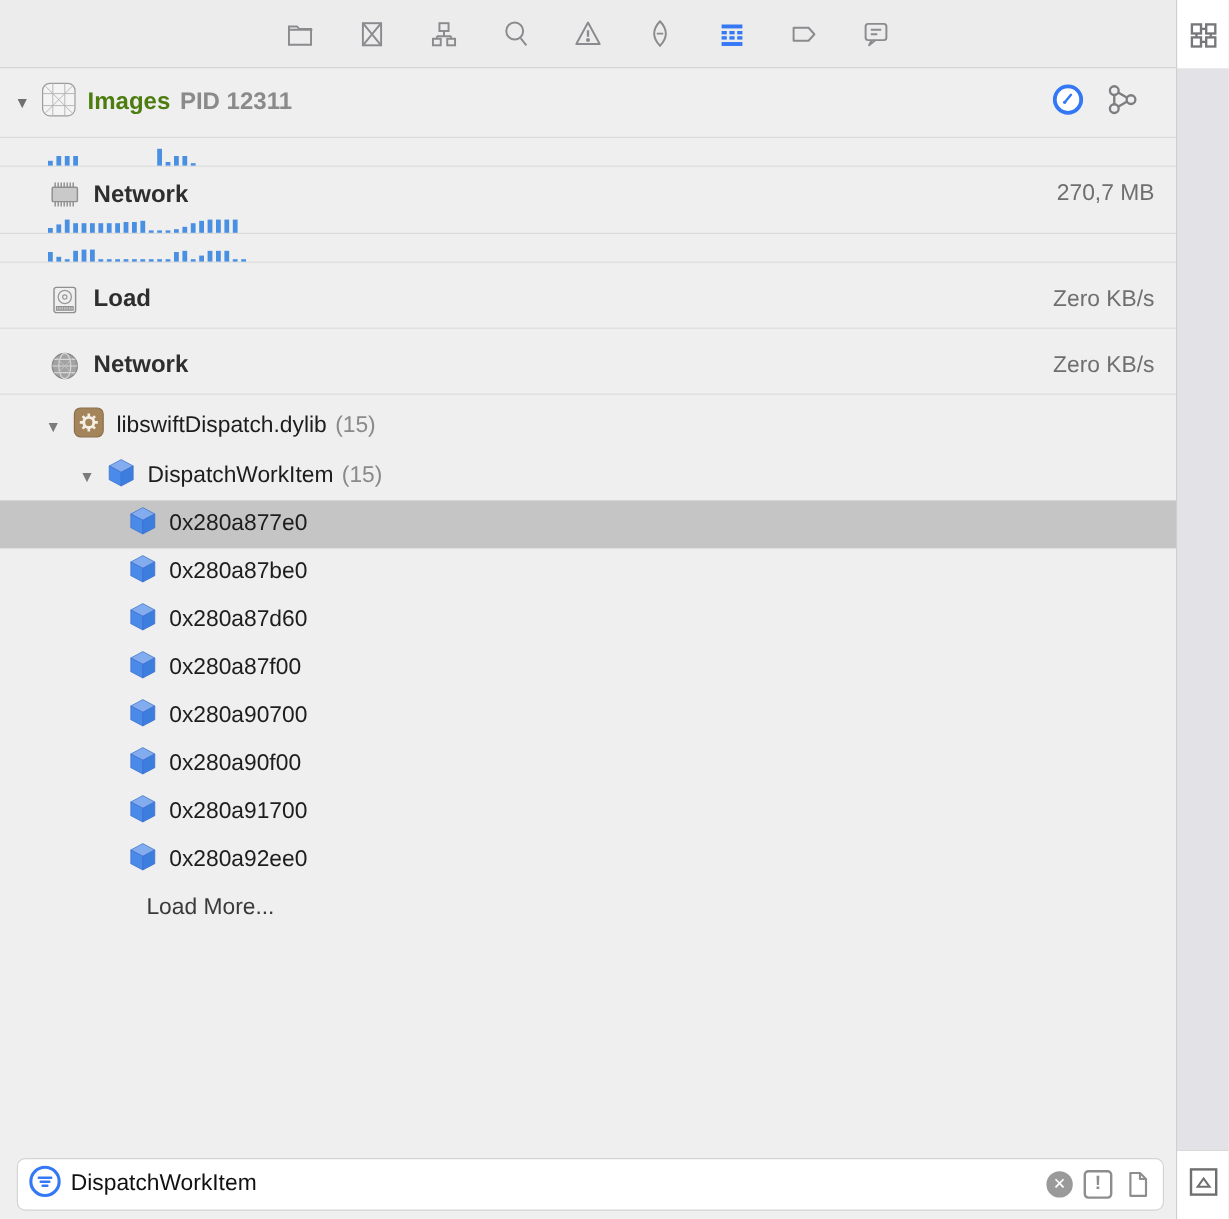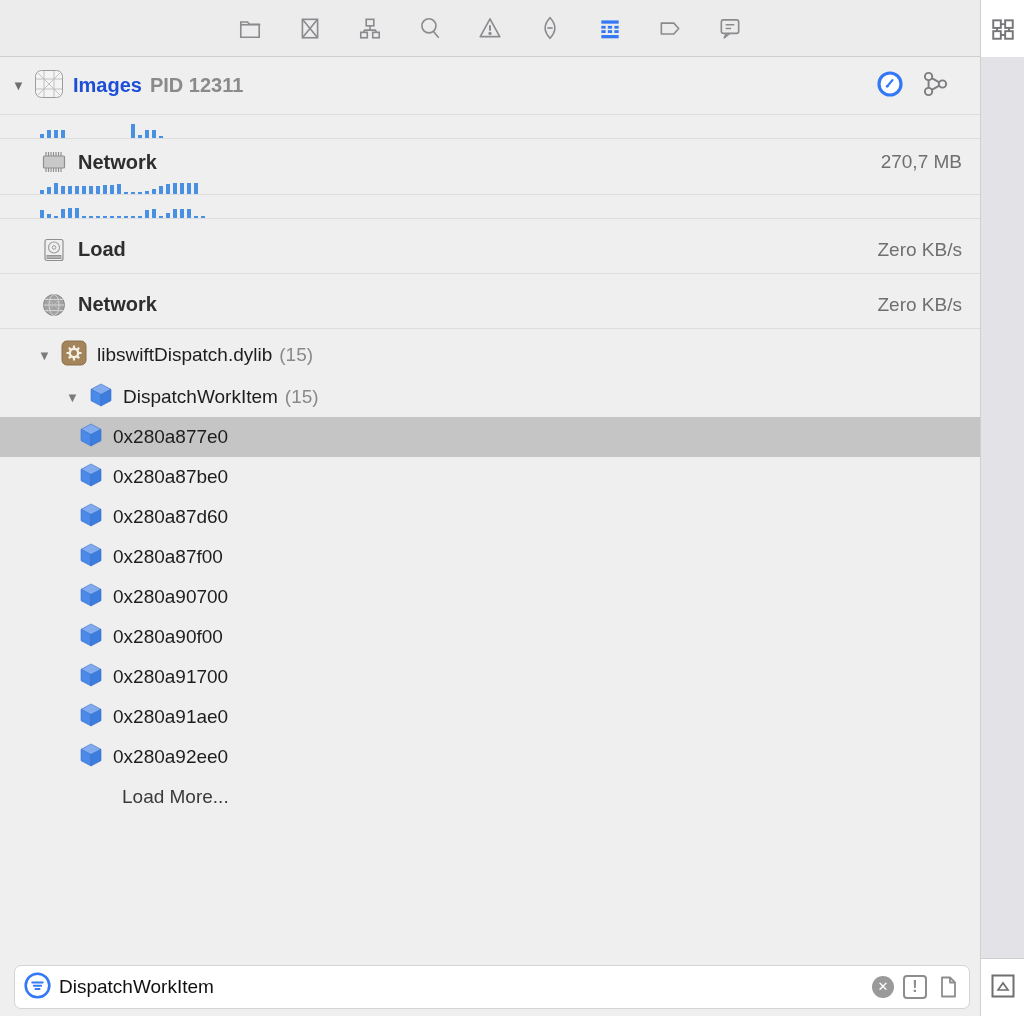--- a/index.html
+++ b/index.html
@@ -23,42 +23,42 @@
                  display:flex; flex-direction:column; }
   .right-strip .filler { flex:1; }
   .right-strip .bottom-cell { height:58px; background:#ffffff; border-top:1px solid #cfcfcf;
                               display:flex; align-items:center; justify-content:center; }
 
   
   .images-row { height:58px; display:flex; align-items:center; padding:0 30px 0 12px;
                 border-bottom:1px solid #dcdcdc; }
   .disclosure { color:#6f6f6f; font-size:13px; width:18px; flex:0 0 auto; }
   .app-icon { margin:0 9px 0 4px; flex:0 0 auto; }
-  .images-title { font-size:20px; font-weight:700; color:#1d4ed8; }
+  .images-title { font-size:20px; font-weight:700; color:#4d7c0f; }
   .images-pid { font-size:20px; font-weight:700; color:#8a8a8a; margin-left:8px; }
   .images-row .spacer { flex:1; }
   .hdr-icons { display:flex; align-items:center; gap:16px; }
 
   
   .gauge { border-bottom:1px solid #dcdcdc; padding:7px 0 0 40px; }
   .gauge .lbl-row { display:flex; align-items:center; height:32px; padding-right:18px; }
   .gauge .g-icon { width:28px; height:28px; margin-right:10px; flex:0 0 auto; }
   .gauge .g-name { font-size:20px; font-weight:700; color:#2e2e2e; }
   .gauge .g-value { margin-left:auto; font-size:19px; color:#6f6f6f; }
   .spark { display:flex; align-items:flex-end; height:15px; margin-top:1px; }
   .spark span { width:4px; margin-right:3px; background:#4a90e2; }
   .spark span.gap { visibility:hidden; }
   .gauge.no-spark .lbl-row { height:47px; }
 
   
   .tree { padding-top:4px; }
   .trow { height:40px; display:flex; align-items:center; font-size:19px; color:#1d1d1d; }
   .trow.lib { height:44px; padding-left:38px; }
   .trow.cls { padding-left:66px; }
-  .trow.inst { padding-left:78px; }
+  .trow.inst { padding-left:106px; }
   .trow.loadmore { padding-left:122px; color:#3a3a3a; }
   .trow .t-disc { color:#7b7b7b; font-size:13px; width:22px; flex:0 0 auto; }
   .trow .t-icon { margin-right:9px; flex:0 0 auto; display:block; }
   .trow .count { color:#8a8a8a; margin-left:7px; }
   .trow.selected { background:#c5c5c5; }
 
   
   .filterbar { position:absolute; left:0; right:0; bottom:0; height:58px; padding:7px 10px 7px 14px; }
   .filterfield { height:44px; background:#ffffff; border:1px solid #d4d4d4; border-radius:7px;
                  display:flex; align-items:center; padding:0 9px; }
@@ -392,28 +392,20 @@
                 <polygon points="23,7.3 13,12.6 13,24 23,18.7" fill="#3c7ddd" stroke="#3a70cf" stroke-width="0.6"></polygon>
               </svg></span>
           <span>0x280a91700</span>
         </div>
         <div class="trow inst">
           <span class="t-icon"><svg viewBox="0 0 26 26" width="26" height="26">
                 <polygon points="13,2 23,7.3 13,12.6 3,7.3" fill="#82acee" stroke="#3a70cf" stroke-width="0.6"></polygon>
                 <polygon points="3,7.3 13,12.6 13,24 3,18.7" fill="#4a8ae8" stroke="#3a70cf" stroke-width="0.6"></polygon>
                 <polygon points="23,7.3 13,12.6 13,24 23,18.7" fill="#3c7ddd" stroke="#3a70cf" stroke-width="0.6"></polygon>
               </svg></span>
-          <span>0x280a91ae0</span>
-        </div>
-        <div class="trow inst">
-          <span class="t-icon"><svg viewBox="0 0 26 26" width="26" height="26">
-                <polygon points="13,2 23,7.3 13,12.6 3,7.3" fill="#82acee" stroke="#3a70cf" stroke-width="0.6"></polygon>
-                <polygon points="3,7.3 13,12.6 13,24 3,18.7" fill="#4a8ae8" stroke="#3a70cf" stroke-width="0.6"></polygon>
-                <polygon points="23,7.3 13,12.6 13,24 23,18.7" fill="#3c7ddd" stroke="#3a70cf" stroke-width="0.6"></polygon>
-              </svg></span>
           <span>0x280a92ee0</span>
         </div>
 
         <div class="trow loadmore">
           <span>Load More...</span>
         </div>
       </div>
 
       <div class="filterbar">
         <div class="filterfield">

